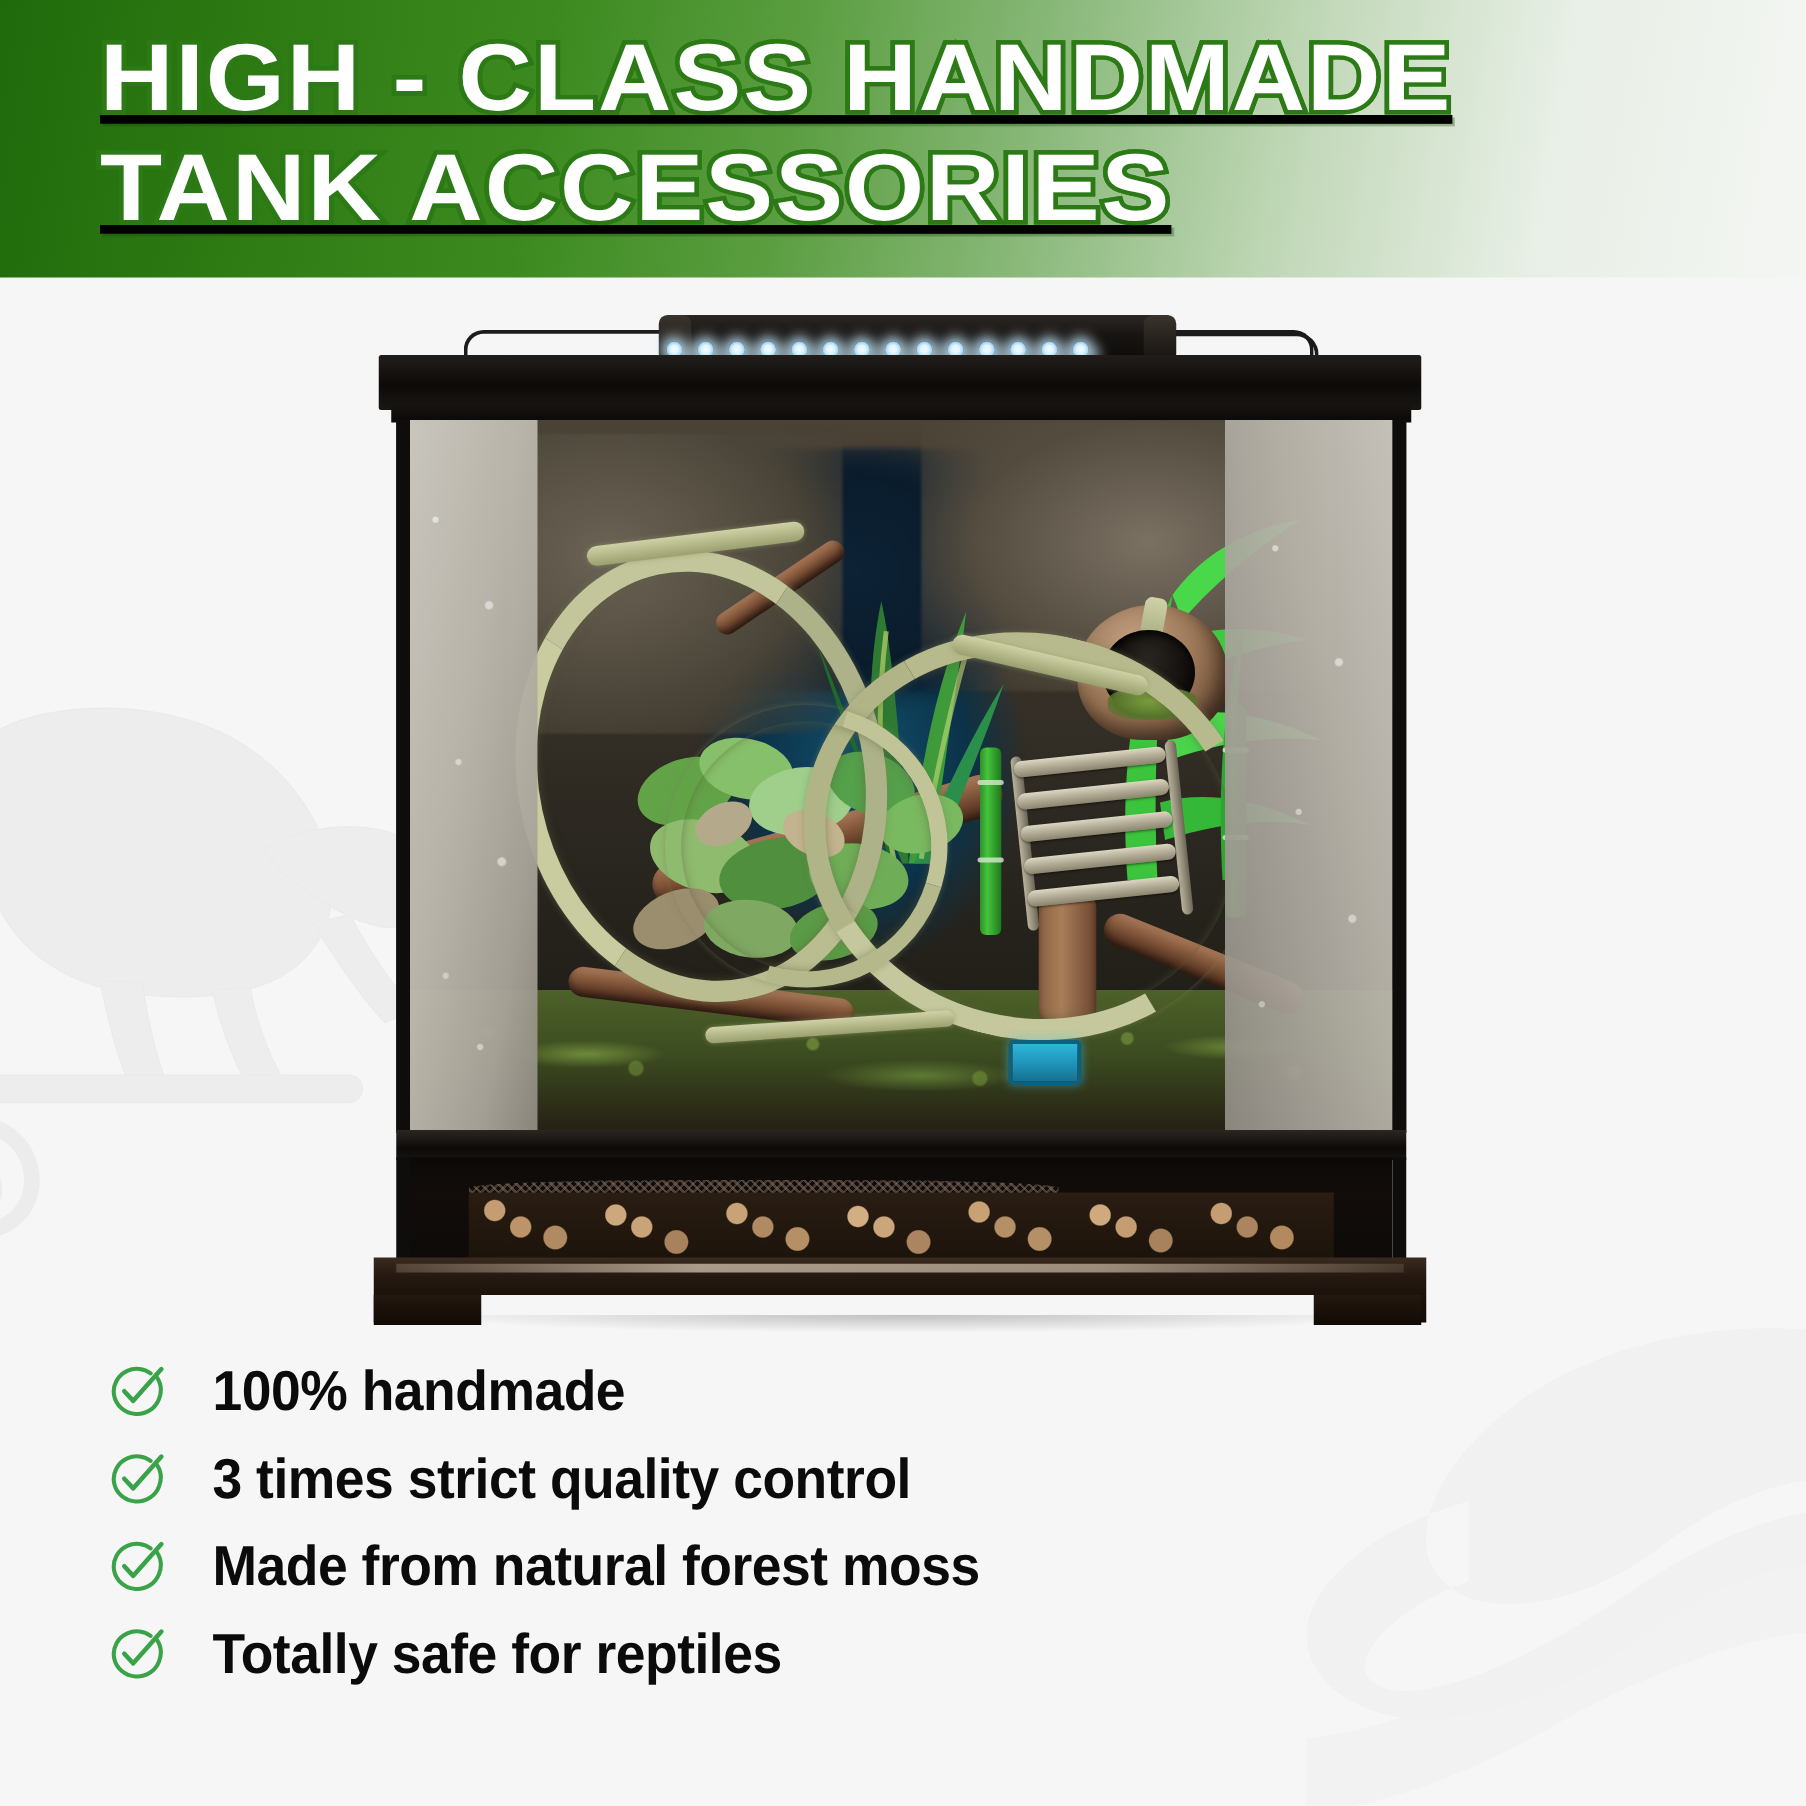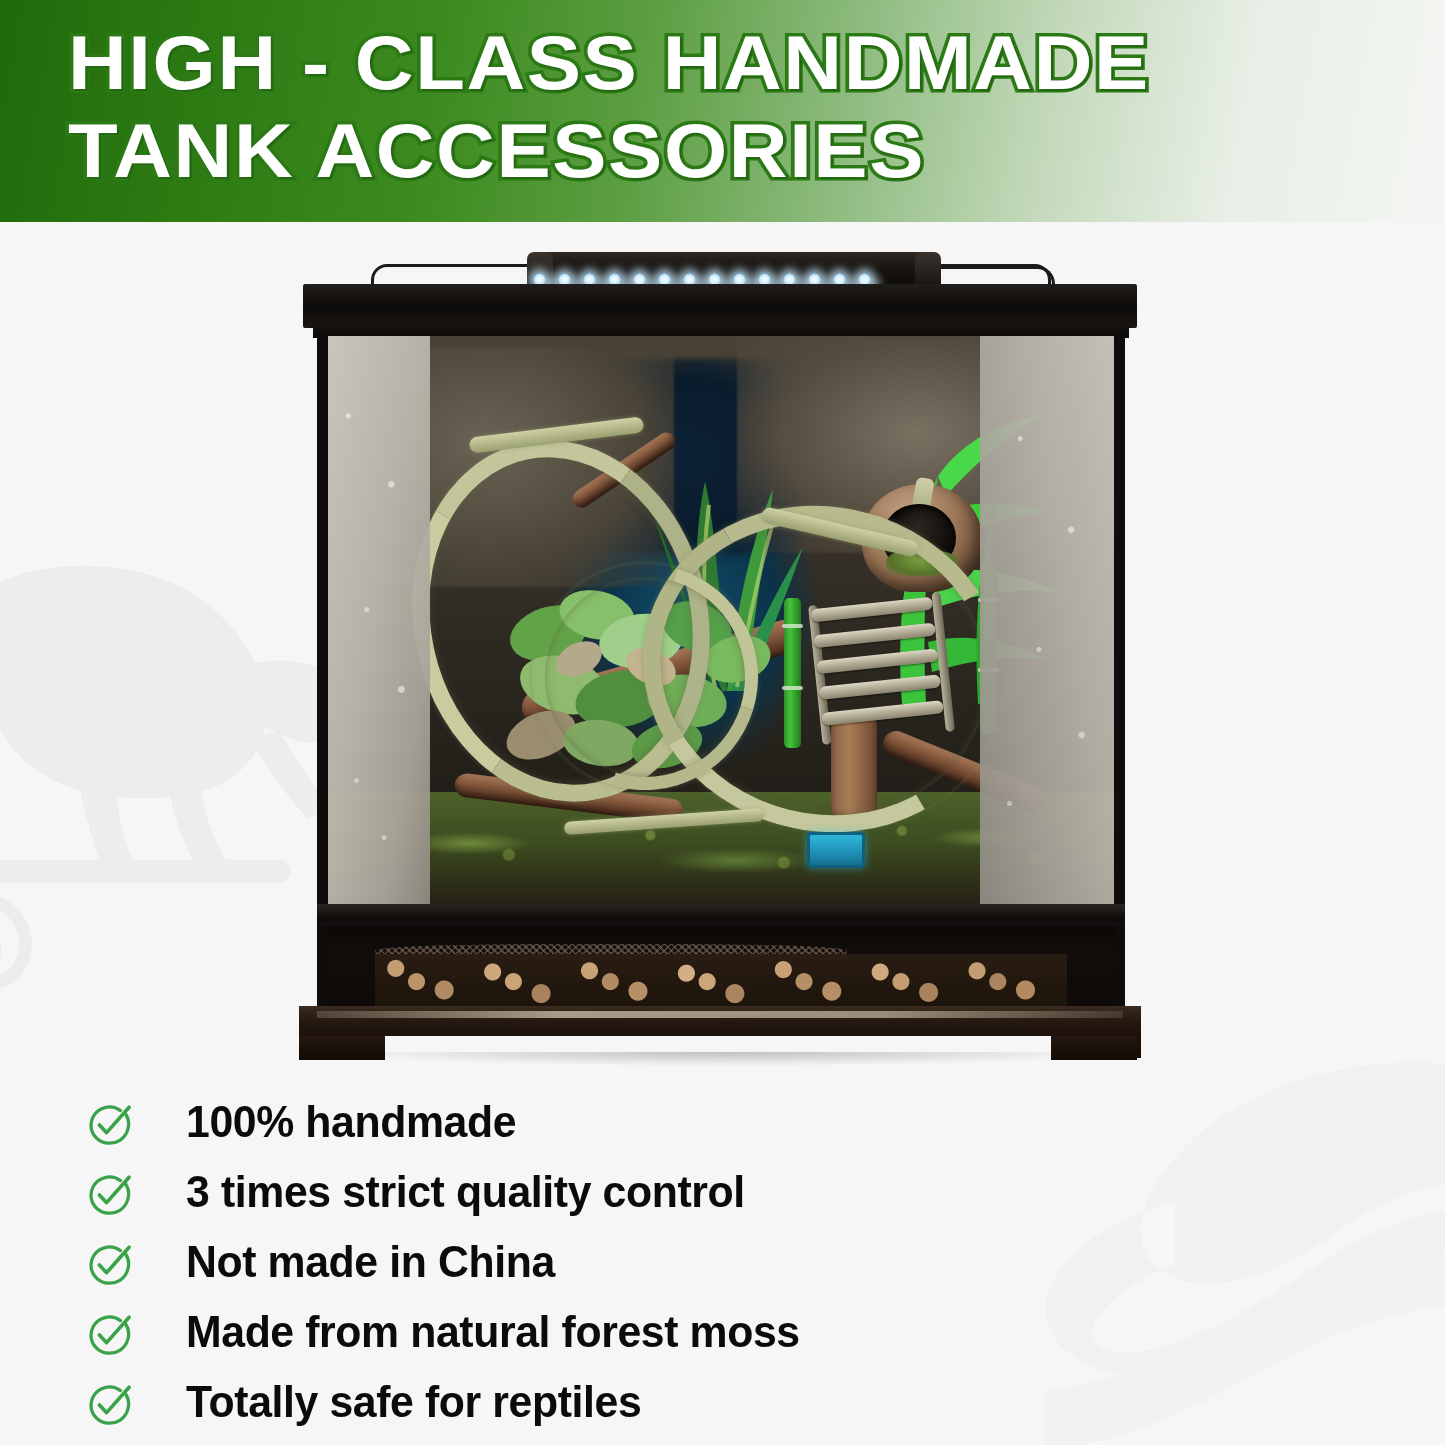--- a/index.html
+++ b/index.html
@@ -52,23 +52,24 @@
        #2d7a13 14%,
        #3c8a1f 30%,
        #5b9e41 44%,
        #8cba7d 58%,
        #c3d9ba 72%,
        #e8efe6 85%,
        #f4f6f3 100%);
   }
   #banner-title {
     position: absolute;
-    left: 68px;
+    left: 80px;
     top: 22px;
     width: 1180px;
+    text-decoration: underline;
   }
   .title-line {
     display: block;
     font-family: "Liberation Sans", sans-serif;
     font-weight: bold;
     font-size: 76px;
     line-height: 82px;
     letter-spacing: 1.5px;
     color: #ffffff;
     transform: scaleX(1.07);
@@ -567,23 +568,22 @@
 
   
   #features {
     position: absolute;
     left: 86px;
     top: 1078px;
     width: 950px;
   }
   .feature-row {
     display: flex;
-    align-items: flex-end;
+    align-items: center;
     height: 70px;
-    gap: 16px;
   }
   .check-icon {
     flex: 0 0 46px;
     width: 46px;
     height: 46px;
     display: block;
   }
   .feature-label {
     margin-left: 38px;
     font-family: "Liberation Sans", sans-serif;
@@ -786,28 +786,20 @@
 
     <div class="feature-row">
       <svg class="check-icon" viewBox="0 0 48 48">
         <path d="M41 12 C44.5 17 45.5 24 43 30.5 C40 38.5 32 43.5 23.5 43 C14.5 42.5 7 36 5.5 27.5
                  C4 19 8.5 10.5 16.5 7 C23 4 30.5 5 36 9" fill="none" stroke="#3aa349" stroke-width="3.4" stroke-linecap="round"></path>
         <path d="M14 24 L21.5 32 L45 5.5" fill="none" stroke="#3aa349" stroke-width="3.8" stroke-linecap="round" stroke-linejoin="round"></path>
       </svg>
       <span class="feature-label">3 times strict quality control</span>
     </div>
 
-    <div class="feature-row">
-      <svg class="check-icon" viewBox="0 0 48 48">
-        <path d="M41 12 C44.5 17 45.5 24 43 30.5 C40 38.5 32 43.5 23.5 43 C14.5 42.5 7 36 5.5 27.5
-                 C4 19 8.5 10.5 16.5 7 C23 4 30.5 5 36 9" fill="none" stroke="#3aa349" stroke-width="3.4" stroke-linecap="round"></path>
-        <path d="M14 24 L21.5 32 L45 5.5" fill="none" stroke="#3aa349" stroke-width="3.8" stroke-linecap="round" stroke-linejoin="round"></path>
-      </svg>
-      <span class="feature-label">Not made in China</span>
-    </div>
 
     <div class="feature-row">
       <svg class="check-icon" viewBox="0 0 48 48">
         <path d="M41 12 C44.5 17 45.5 24 43 30.5 C40 38.5 32 43.5 23.5 43 C14.5 42.5 7 36 5.5 27.5
                  C4 19 8.5 10.5 16.5 7 C23 4 30.5 5 36 9" fill="none" stroke="#3aa349" stroke-width="3.4" stroke-linecap="round"></path>
         <path d="M14 24 L21.5 32 L45 5.5" fill="none" stroke="#3aa349" stroke-width="3.8" stroke-linecap="round" stroke-linejoin="round"></path>
       </svg>
       <span class="feature-label">Made from natural forest moss</span>
     </div>
 

